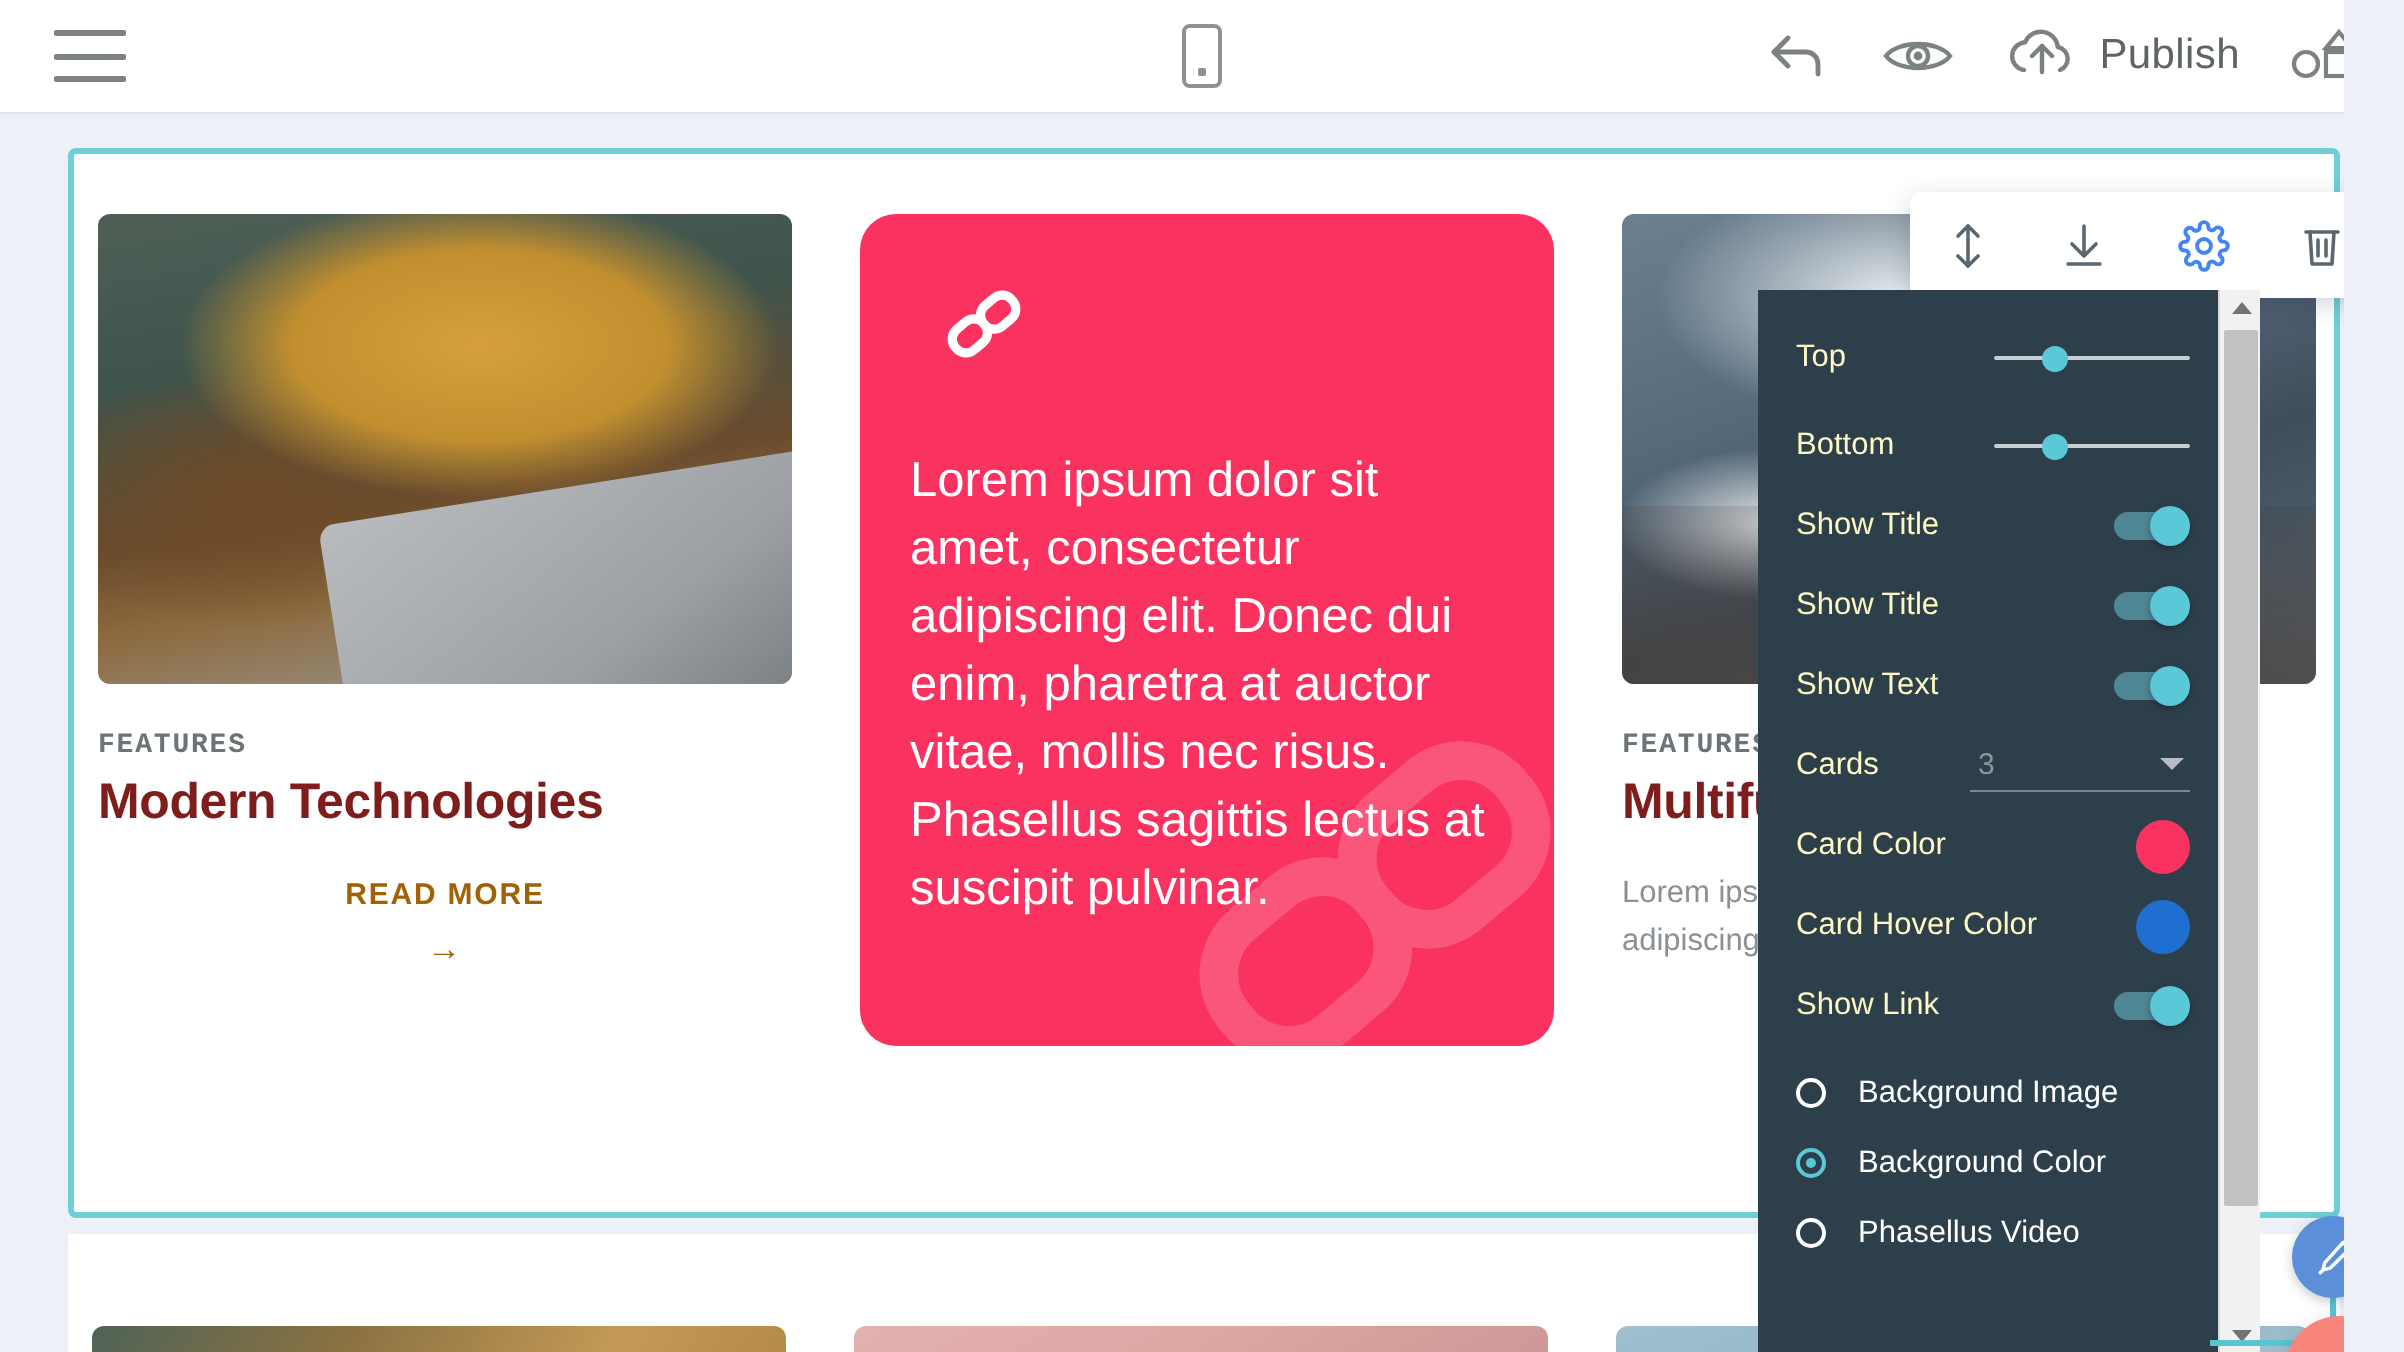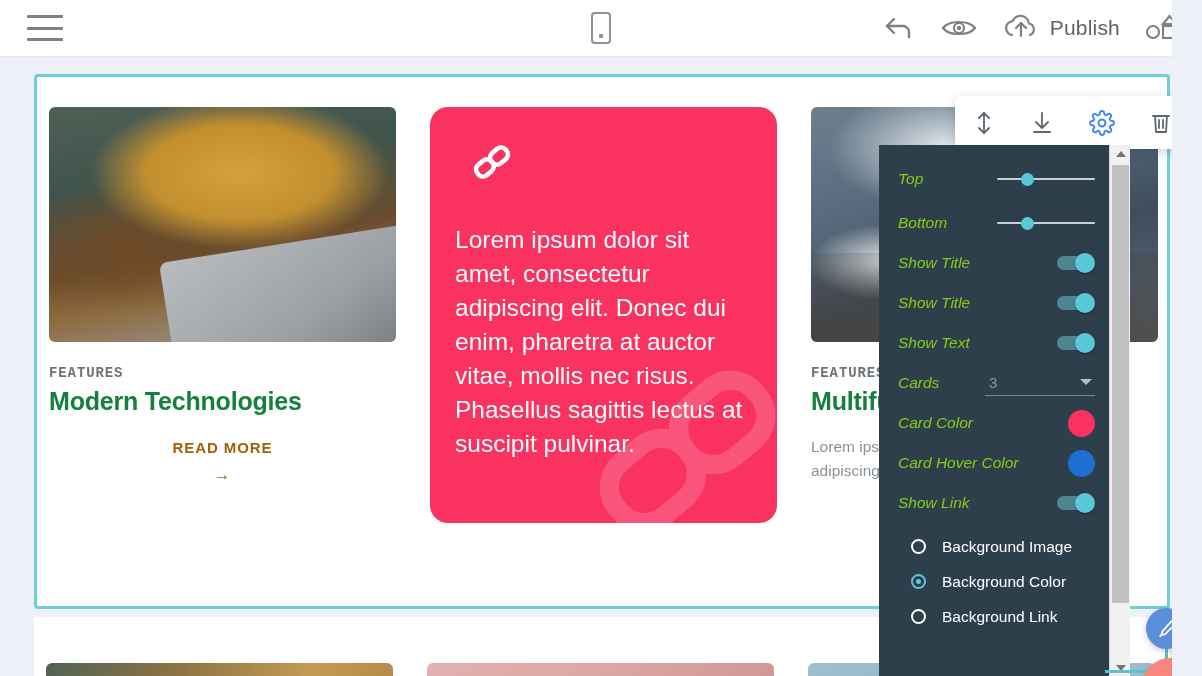--- a/index.html
+++ b/index.html
@@ -54,21 +54,21 @@
       radial-gradient(ellipse 50% 38% at 40% 18%, #e9eef1 0%, rgba(233,238,241,0) 70%),
       radial-gradient(ellipse 35% 25% at 22% 66%, #e7eaec 0%, rgba(231,234,236,0) 65%),
       linear-gradient(160deg, #6d8090 0%, #55697b 35%, #3f4e5c 62%, #5b6b78 100%);
   }
   .img-desk::after {
     content: ""; position: absolute; left: 0; bottom: 0; width: 100%; height: 38%;
     background: linear-gradient(180deg, rgba(60,50,45,.15) 0%, rgba(72,58,48,.6) 100%);
   }
 
   .card-eyebrow { margin-top: 23px; font-size: 14px; font-weight: bold; letter-spacing: .9px; color: #6d7478; font-family: Liberation Mono, monospace; }
-  .card-title { margin-top: 6px; font-size: 25px; font-weight: bold; color: #15803d; letter-spacing: -.2px; }
+  .card-title { margin-top: 6px; font-size: 25px; font-weight: bold; color: #7f1d1d; letter-spacing: -.2px; }
   .card-text { margin-top: 19px; font-size: 15.5px; line-height: 1.55; color: #8a9095; }
   .card-link { margin-top: 23px; font-size: 15px; font-weight: bold; letter-spacing: .9px; color: #a16207; display: flex; align-items: center; gap: 9px; cursor: pointer; flex-direction: column; }
   .card-link .arrow { font-size: 17px; }
 
   
   .card-pink {
     width: 347px; min-height: 364px; background: #f9325f; border-radius: 18px;
     position: relative; overflow: hidden; padding: 34px 26px 30px 25px;
   }
   .pink-watermark { position: absolute; right: -18px; bottom: -36px; opacity: .17; transform: rotate(-40deg); pointer-events: none; }
@@ -89,41 +89,41 @@
     border-bottom: 10px solid #2e3f4c; z-index: 71;
   }
 
   
   .settings {
     position: absolute; left: 879px; top: 88px; width: 251px; height: 531px;
     background: #2e3f4c; z-index: 80; display: flex;
   }
   .settings-body { width: 230px; padding: 10px 0 0 0; }
   .srow { display: flex; align-items: center; height: 40px; padding: 0 14px 0 19px; }
-  .slabel { font-size: 15.5px; color: #84cc16; flex: 0 0 auto; font-style: italic; }
+  .slabel { font-size: 15.5px; color: #fef9c3; flex: 0 0 auto; }
   .srow.slider-row { margin-top: 4px; }
   .slider { margin-left: auto; width: 98px; height: 16px; position: relative; cursor: pointer; }
   .slider .track { position: absolute; top: 7px; left: 0; width: 98px; height: 2px; background: #c9cfd3; border-radius: 2px; }
   .slider .knob { position: absolute; top: 2px; left: 24px; width: 13px; height: 13px; border-radius: 50%; background: #5bc8d8; }
 
   .toggle { margin-left: auto; width: 38px; height: 16px; position: relative; cursor: pointer; }
   .toggle .bar { position: absolute; top: 1px; left: 0; width: 34px; height: 14px; border-radius: 8px; }
   .toggle .knob { position: absolute; top: -2px; width: 20px; height: 20px; border-radius: 50%; box-shadow: 0 1px 3px rgba(0,0,0,.35); }
   .toggle.on .bar { background: #4e8793; }
   .toggle.on .knob { right: 0; background: #5bc8d8; }
   .toggle.off .bar { background: #7d858b; right: 0; left: 4px; }
   .toggle.off .knob { left: 0; background: #f3f3f3; }
 
   .select-wrap { margin-left: auto; width: 110px; position: relative; border-bottom: 1px solid #7d858b; height: 26px; display: flex; align-items: center; cursor: pointer; }
   .select-val { font-size: 15px; color: #8d959b; margin-left: 4px; }
   .select-caret { position: absolute; right: 3px; top: 9px; width: 0; height: 0; border-left: 6px solid transparent; border-right: 6px solid transparent; border-top: 6px solid #b7bdc2; }
 
   .swatch { margin-left: auto; width: 27px; height: 27px; border-radius: 50%; cursor: pointer; }
 
-  .radio-row { display: flex; align-items: center; height: 35px; padding-left: 32px; cursor: pointer; text-align: right; }
+  .radio-row { display: flex; align-items: center; height: 35px; padding-left: 19px; cursor: pointer; text-align: right; }
   .radio { width: 15px; height: 15px; border-radius: 50%; border: 2px solid #ffffff; margin-right: 16px; position: relative; flex: 0 0 auto; }
   .radio.checked { border-color: #5bc8d8; }
   .radio.checked::after { content: ""; position: absolute; left: 3px; top: 3px; width: 5px; height: 5px; border-radius: 50%; background: #5bc8d8; }
   .radio-label { font-size: 15.5px; color: #ffffff; }
 
   .panel-scroll { width: 21px; background: #f1f1f1; position: relative; border-left: 1px solid #d7d9db; }
   .sc-arrow { width: 21px; height: 17px; display: flex; align-items: center; justify-content: center; cursor: pointer; }
   .sc-arrow .tri { width: 0; height: 0; border-left: 5px solid transparent; border-right: 5px solid transparent; }
   .sc-up .tri { border-bottom: 6px solid #737373; }
   .sc-down { position: absolute; bottom: 0; }
@@ -364,21 +364,21 @@
         <div class="radio-row">
           <span class="radio"></span>
           <span class="radio-label">Background Image</span>
         </div>
         <div class="radio-row">
           <span class="radio checked"></span>
           <span class="radio-label">Background Color</span>
         </div>
         <div class="radio-row">
           <span class="radio"></span>
-          <span class="radio-label">Background Link</span>
+          <span class="radio-label">Phasellus Video</span>
         </div>
       </div>
 
       <div class="panel-scroll">
         <div class="sc-arrow sc-up">
             <span class="tri"></span>
           </div>
         <div class="sc-thumb"></div>
         <div class="sc-arrow sc-down">
             <span class="tri"></span>

